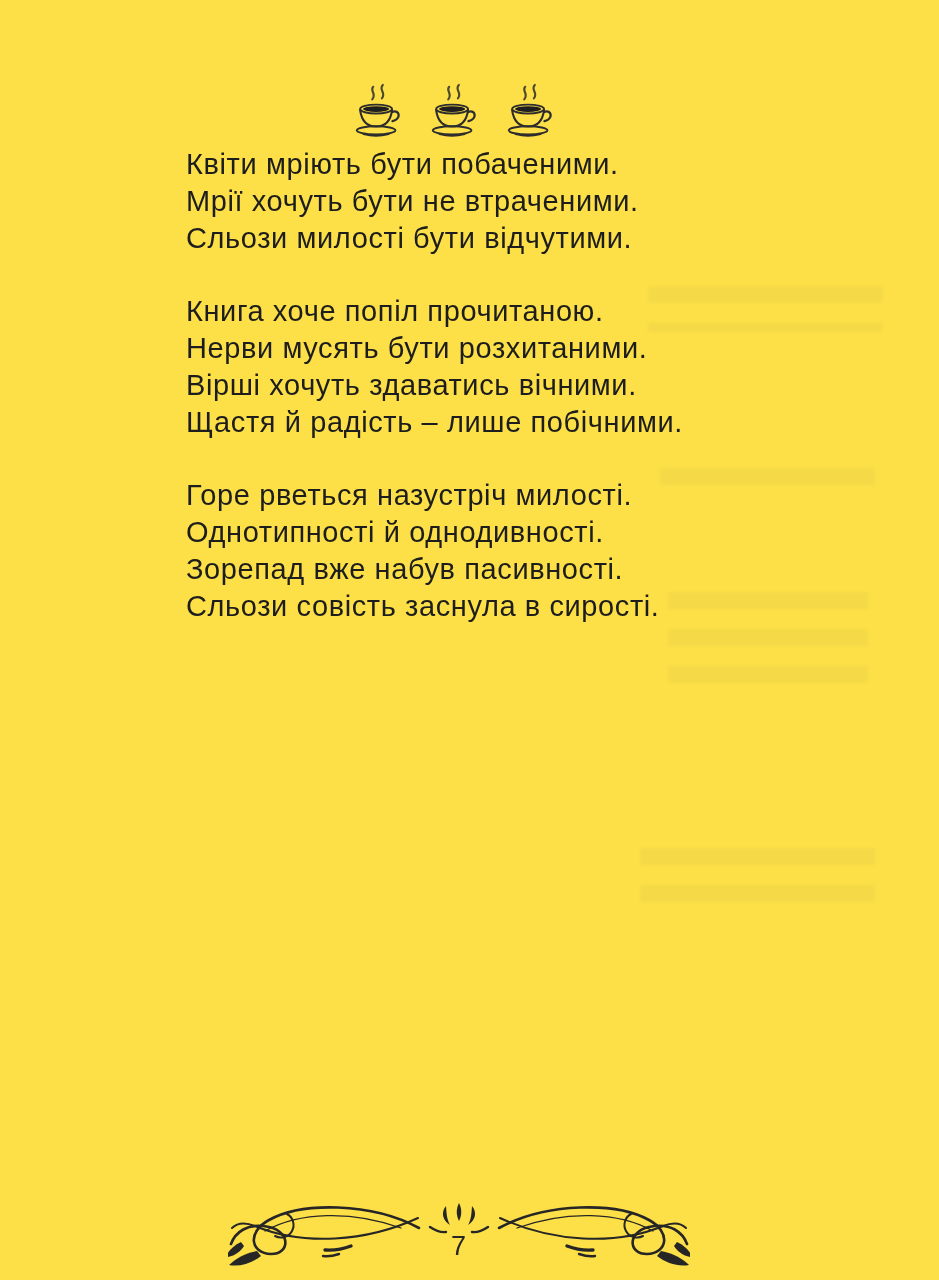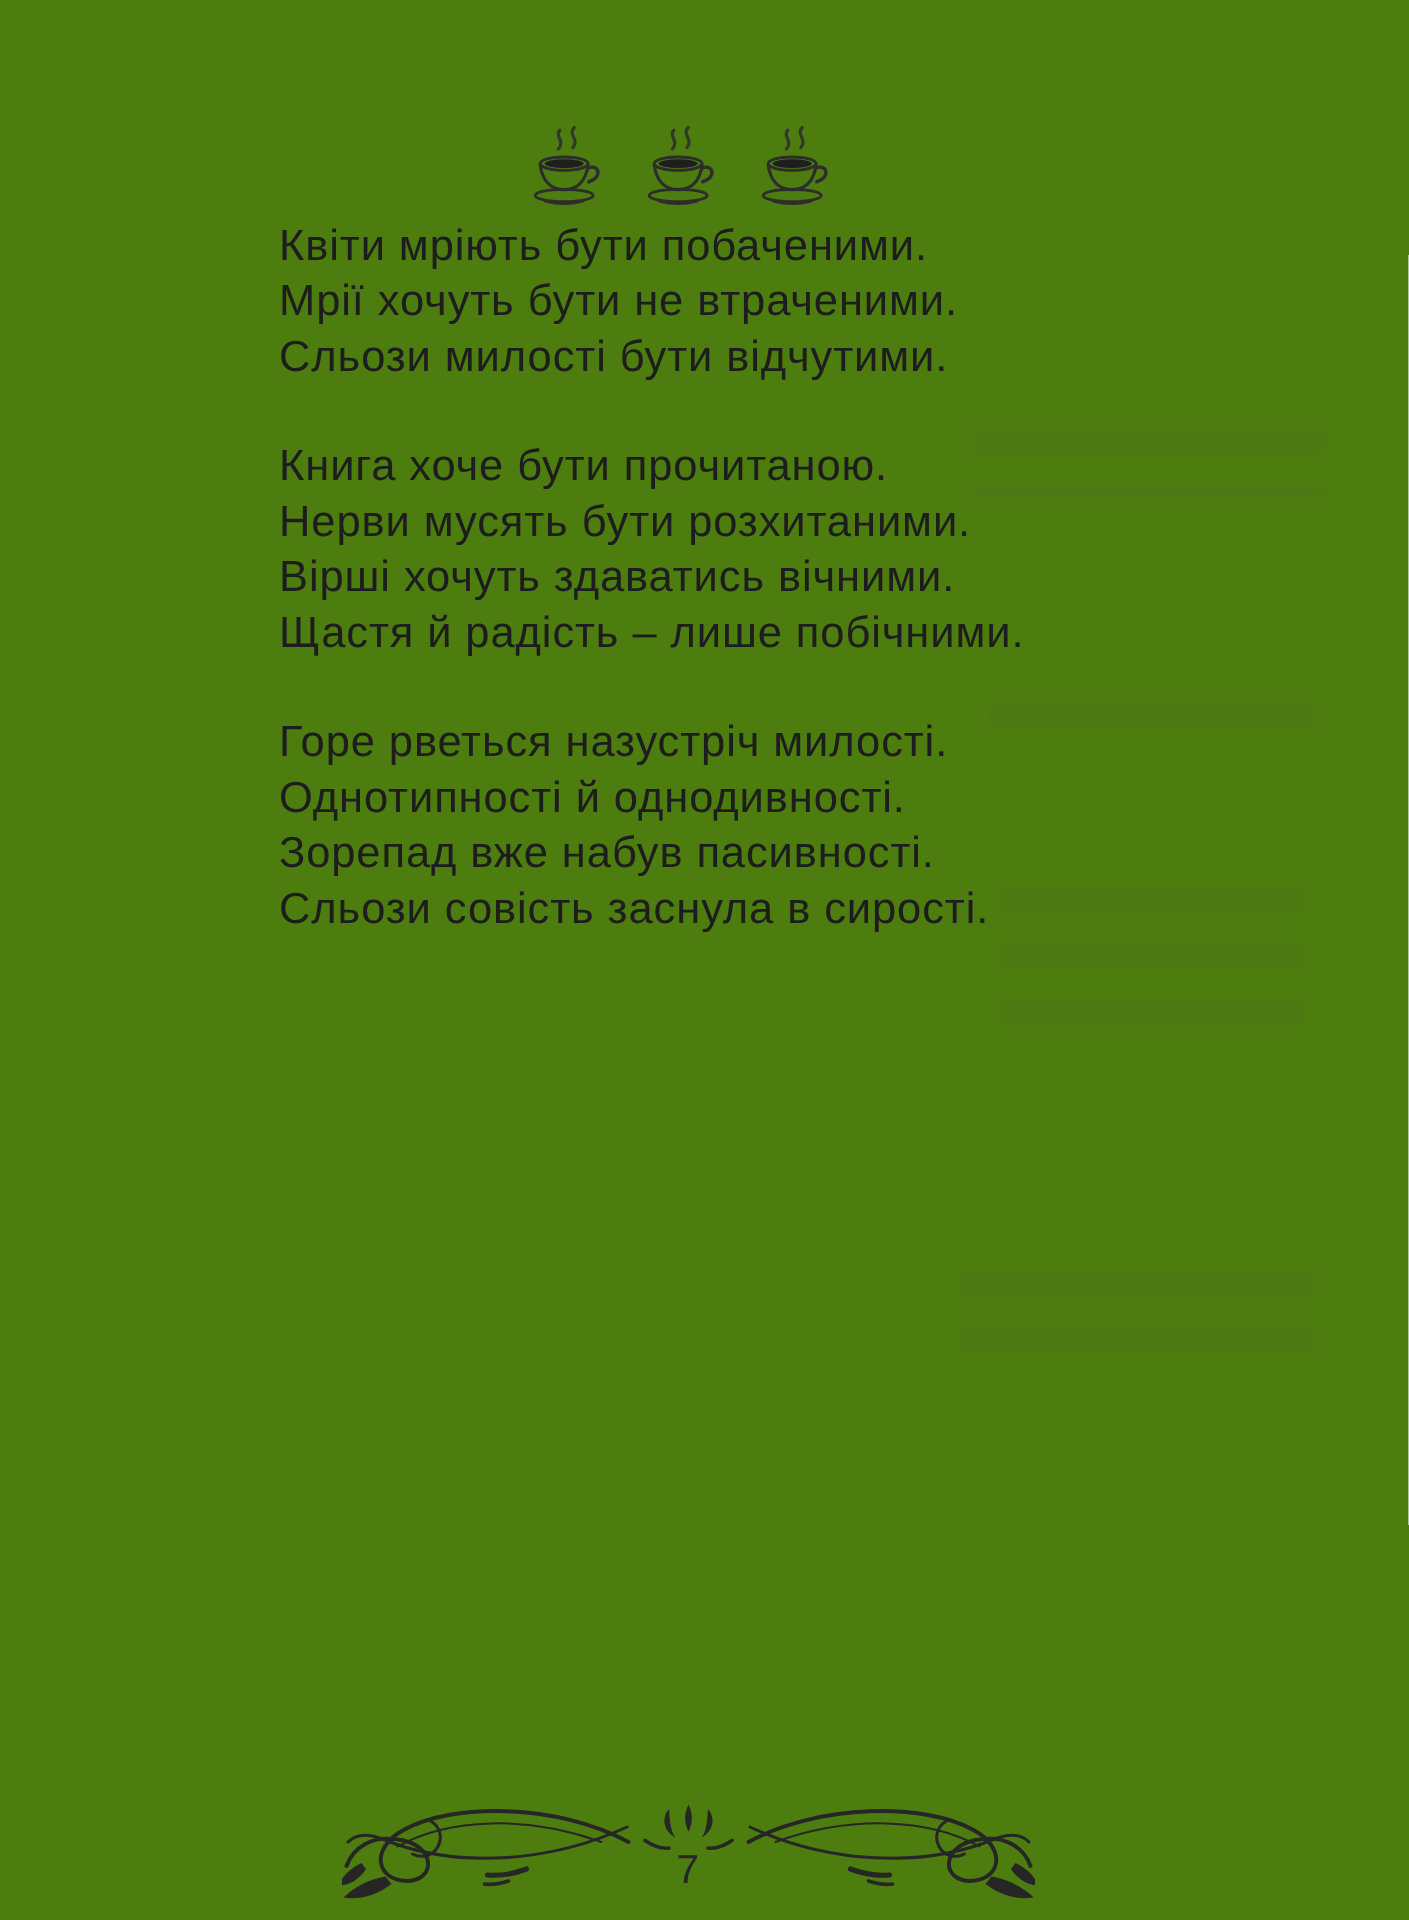--- a/index.html
+++ b/index.html
@@ -5,21 +5,21 @@
   * { margin: 0; padding: 0; box-sizing: border-box; }
   html, body { background: #ffffff; }
   body {
     width: 939px; height: 1280px;
     position: relative;
     font-family: "Liberation Sans", "DejaVu Sans", sans-serif;
     overflow: hidden;
   }
   .page {
     position: absolute; inset: 0;
-    background: #4d7c0f;
+    background: #fde047;
   }
   
   .cups-row {
     position: absolute;
     top: 82px; left: 350px;
     width: 210px;
     display: flex;
     justify-content: space-between;
     align-items: flex-end;
   }
@@ -126,21 +126,21 @@
     </span>
   </div>
 
   <div class="poem">
     <div class="stanza">
       <div class="poem-line">Квіти мріють бути побаченими.</div>
       <div class="poem-line">Мрії хочуть бути не втраченими.</div>
       <div class="poem-line">Сльози милості бути відчутими.</div>
     </div>
     <div class="stanza">
-      <div class="poem-line">Книга хоче бути прочитаною.</div>
+      <div class="poem-line">Книга хоче попіл прочитаною.</div>
       <div class="poem-line">Нерви мусять бути розхитаними.</div>
       <div class="poem-line">Вірші хочуть здаватись вічними.</div>
       <div class="poem-line">Щастя й радість – лише побічними.</div>
     </div>
     <div class="stanza">
       <div class="poem-line">Горе рветься назустріч милості.</div>
       <div class="poem-line">Однотипності й однодивності.</div>
       <div class="poem-line">Зорепад вже набув пасивності.</div>
       <div class="poem-line">Сльози совість заснула в сирості.</div>
     </div>

